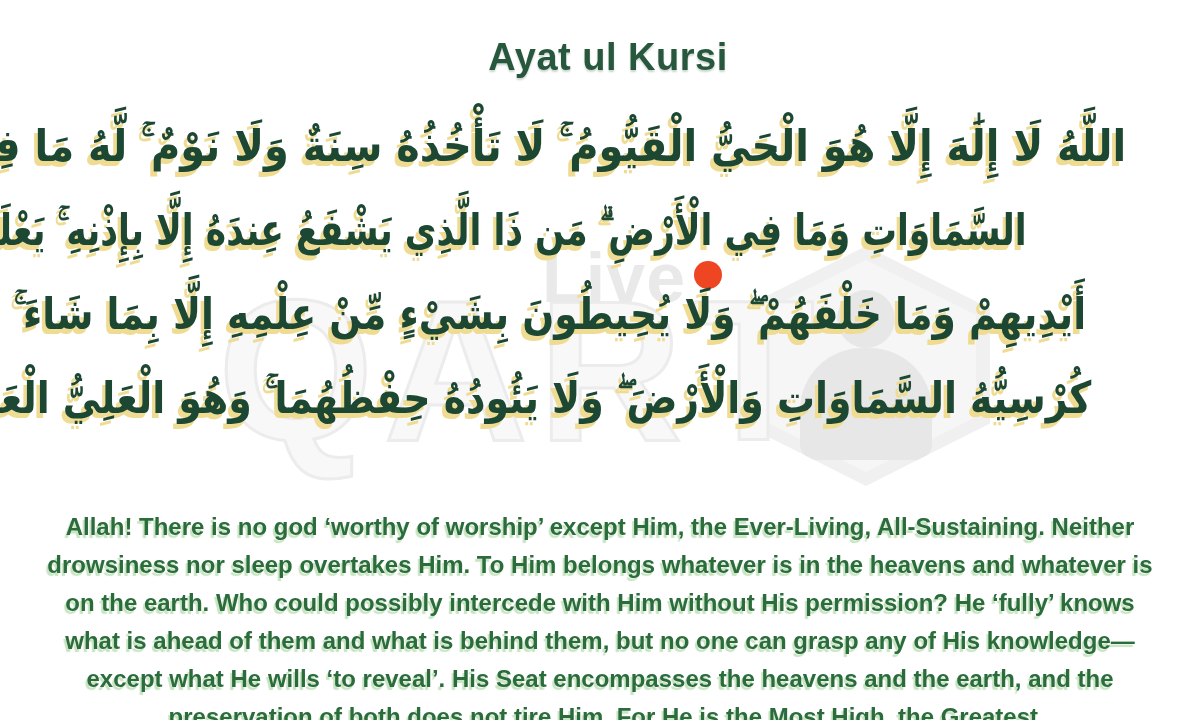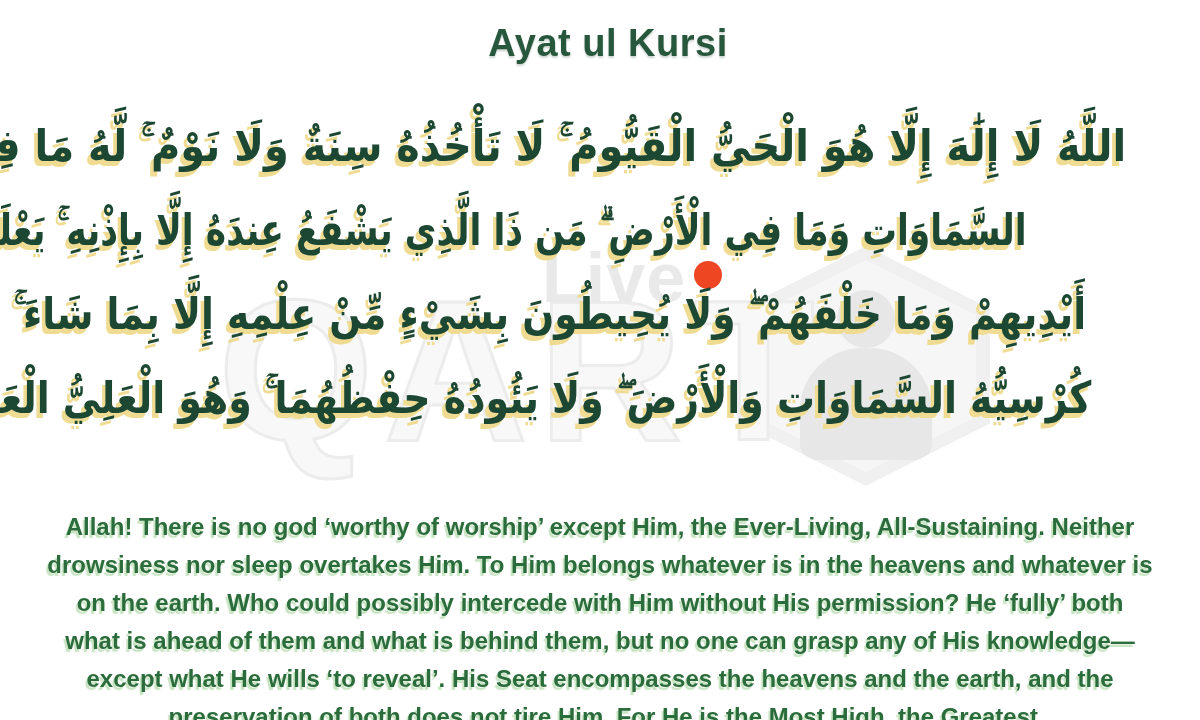--- a/index.html
+++ b/index.html
@@ -3,21 +3,21 @@
 <meta charset="utf-8">
 <style>
   html,body{margin:0;padding:0;background:#ffffff;}
   .canvas{
     position:relative;width:1200px;height:720px;background:#ffffff;
     overflow:hidden;font-family:"Liberation Sans",sans-serif;
   }
 
   
   .title{
-    position:absolute;top:22px;left:0;right:0;text-align:center;
+    position:absolute;top:36px;left:0;right:0;text-align:center;
     font-size:38px;font-weight:700;color:#27573c;letter-spacing:.5px;
     text-shadow:0 2px 2px rgba(27,62,43,.22);margin:0;padding-left:16px;
   }
 
   
   .watermark{position:absolute;inset:0;z-index:0;pointer-events:none;}
   .wm-live{
     position:absolute;left:542px;top:238px;display:inline-flex;align-items:center;
     font-size:70px;font-weight:700;color:#e9e9e9;letter-spacing:1px;
   }
@@ -91,19 +91,19 @@
   <div class="arabic" lang="ar" dir="rtl">
     <div class="ar-line"><span class="fitline" style="transform: scaleX(0.907121);">اللَّهُ لَا إِلَٰهَ إِلَّا هُوَ الْحَيُّ الْقَيُّومُ ۚ لَا تَأْخُذُهُ سِنَةٌ وَلَا نَوْمٌ ۚ لَّهُ مَا فِي</span></div>
     <div class="ar-line"><span class="fitline" style="transform: scaleX(0.786577);">السَّمَاوَاتِ وَمَا فِي الْأَرْضِ ۗ مَن ذَا الَّذِي يَشْفَعُ عِندَهُ إِلَّا بِإِذْنِهِ ۚ يَعْلَمُ مَا بَيْنَ</span></div>
     <div class="ar-line"><span class="fitline" style="transform: scaleX(0.85485);">أَيْدِيهِمْ وَمَا خَلْفَهُمْ ۖ وَلَا يُحِيطُونَ بِشَيْءٍ مِّنْ عِلْمِهِ إِلَّا بِمَا شَاءَ ۚ وَسِعَ</span></div>
     <div class="ar-line"><span class="fitline" style="transform: scaleX(0.860499);">كُرْسِيُّهُ السَّمَاوَاتِ وَالْأَرْضَ ۖ وَلَا يَئُودُهُ حِفْظُهُمَا ۚ وَهُوَ الْعَلِيُّ الْعَظِيمُ</span></div>
   </div>
 
   <div class="translation">
     <div class="en-line"><span class="fitline">Allah! There is no god ‘worthy of worship’ except Him, the Ever-Living, All-Sustaining. Neither</span></div>
     <div class="en-line"><span class="fitline">drowsiness nor sleep overtakes Him. To Him belongs whatever is in the heavens and whatever is</span></div>
-    <div class="en-line"><span class="fitline">on the earth. Who could possibly intercede with Him without His permission? He ‘fully’ both</span></div>
+    <div class="en-line"><span class="fitline">on the earth. Who could possibly intercede with Him without His permission? He ‘fully’ knows</span></div>
     <div class="en-line"><span class="fitline">what is ahead of them and what is behind them, but no one can grasp any of His knowledge—</span></div>
     <div class="en-line"><span class="fitline">except what He wills ‘to reveal’. His Seat encompasses the heavens and the earth, and the</span></div>
     <div class="en-line"><span class="fitline">.preservation of both does not tire Him. For He is the Most High, the Greatest</span></div>
   </div>
 
 </div>
 
 </body></html>

